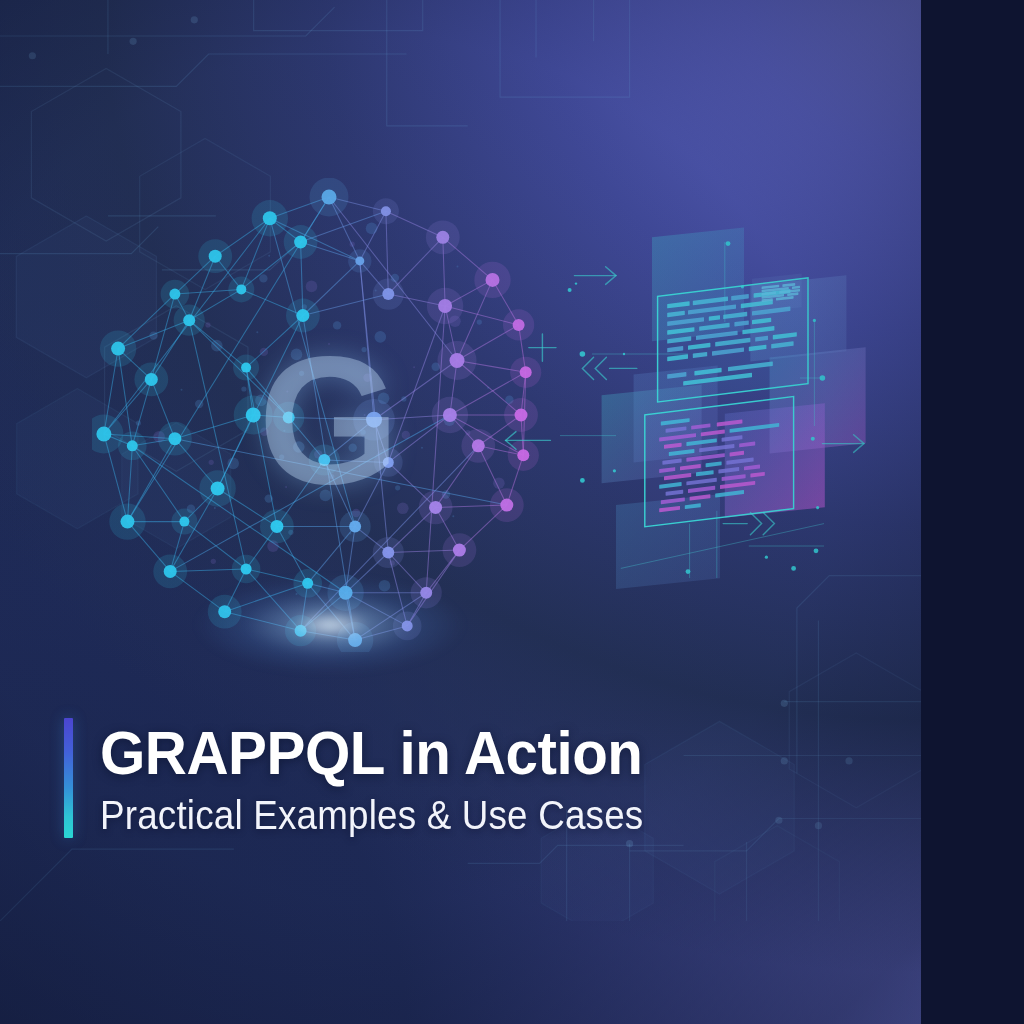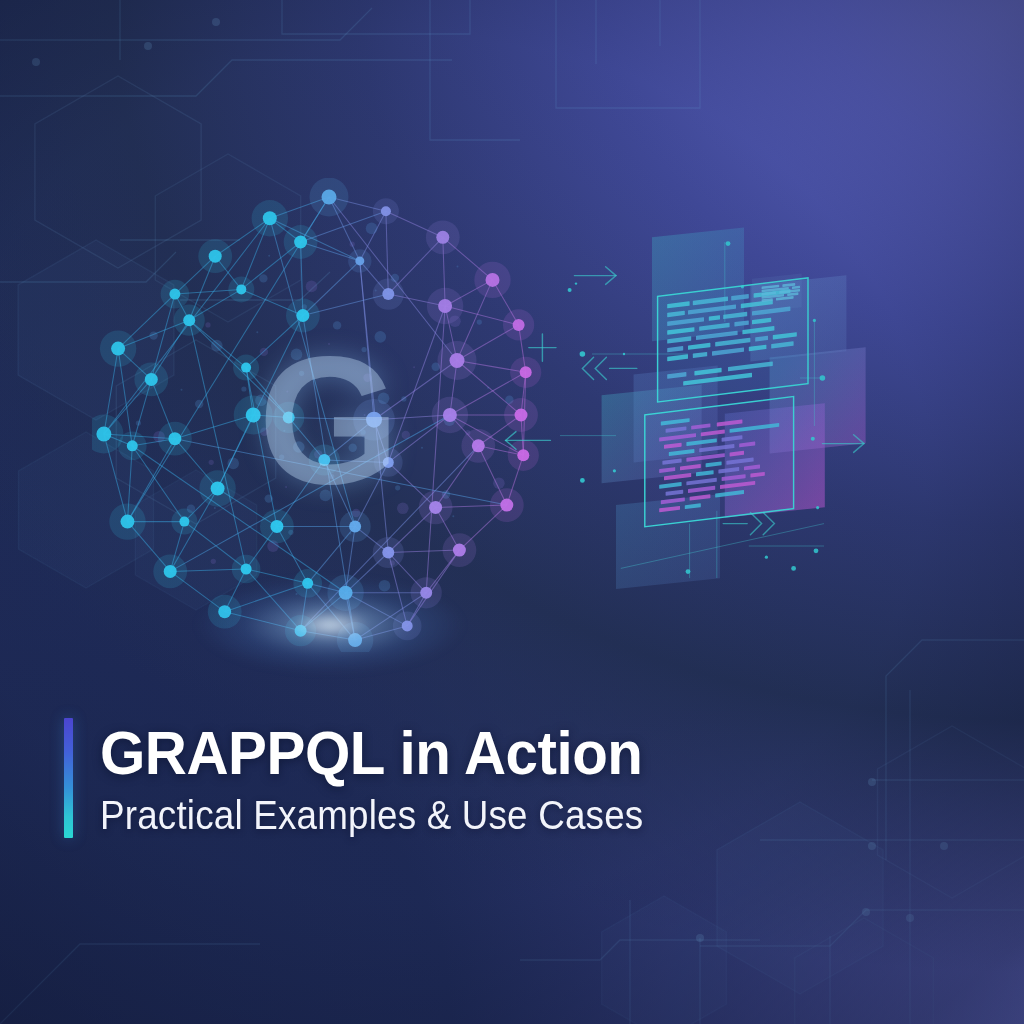--- a/index.html
+++ b/index.html
@@ -3,21 +3,21 @@
 <meta charset="utf-8">
 <title>GRAPPQL in Action</title>
 <style>
   html, body {
     margin: 0;
     padding: 0;
     background: #0e1430;
   }
   #stage {
     position: relative;
-    width: 1024px;
+    width: 921px;
     height: 1024px;
     overflow: hidden;
     font-family: "Liberation Sans", "DejaVu Sans", sans-serif;
     background:
       radial-gradient(120% 95% at 100% 0%,   #7277d6 0%,  #5b62c2 16%, #434c9e 34%, #2f3a74 54%, #233056 74%, rgba(30,42,87,0) 100%),
       radial-gradient(110% 90% at 0% 100%,   #1b2750 0%,  #1e2a57 40%, rgba(30,42,87,0) 100%),
       linear-gradient(135deg, #1d2a56 0%, #22305f 28%, #323c7a 52%, #4a4fa0 76%, #6a70cb 100%);
   }
 
   

